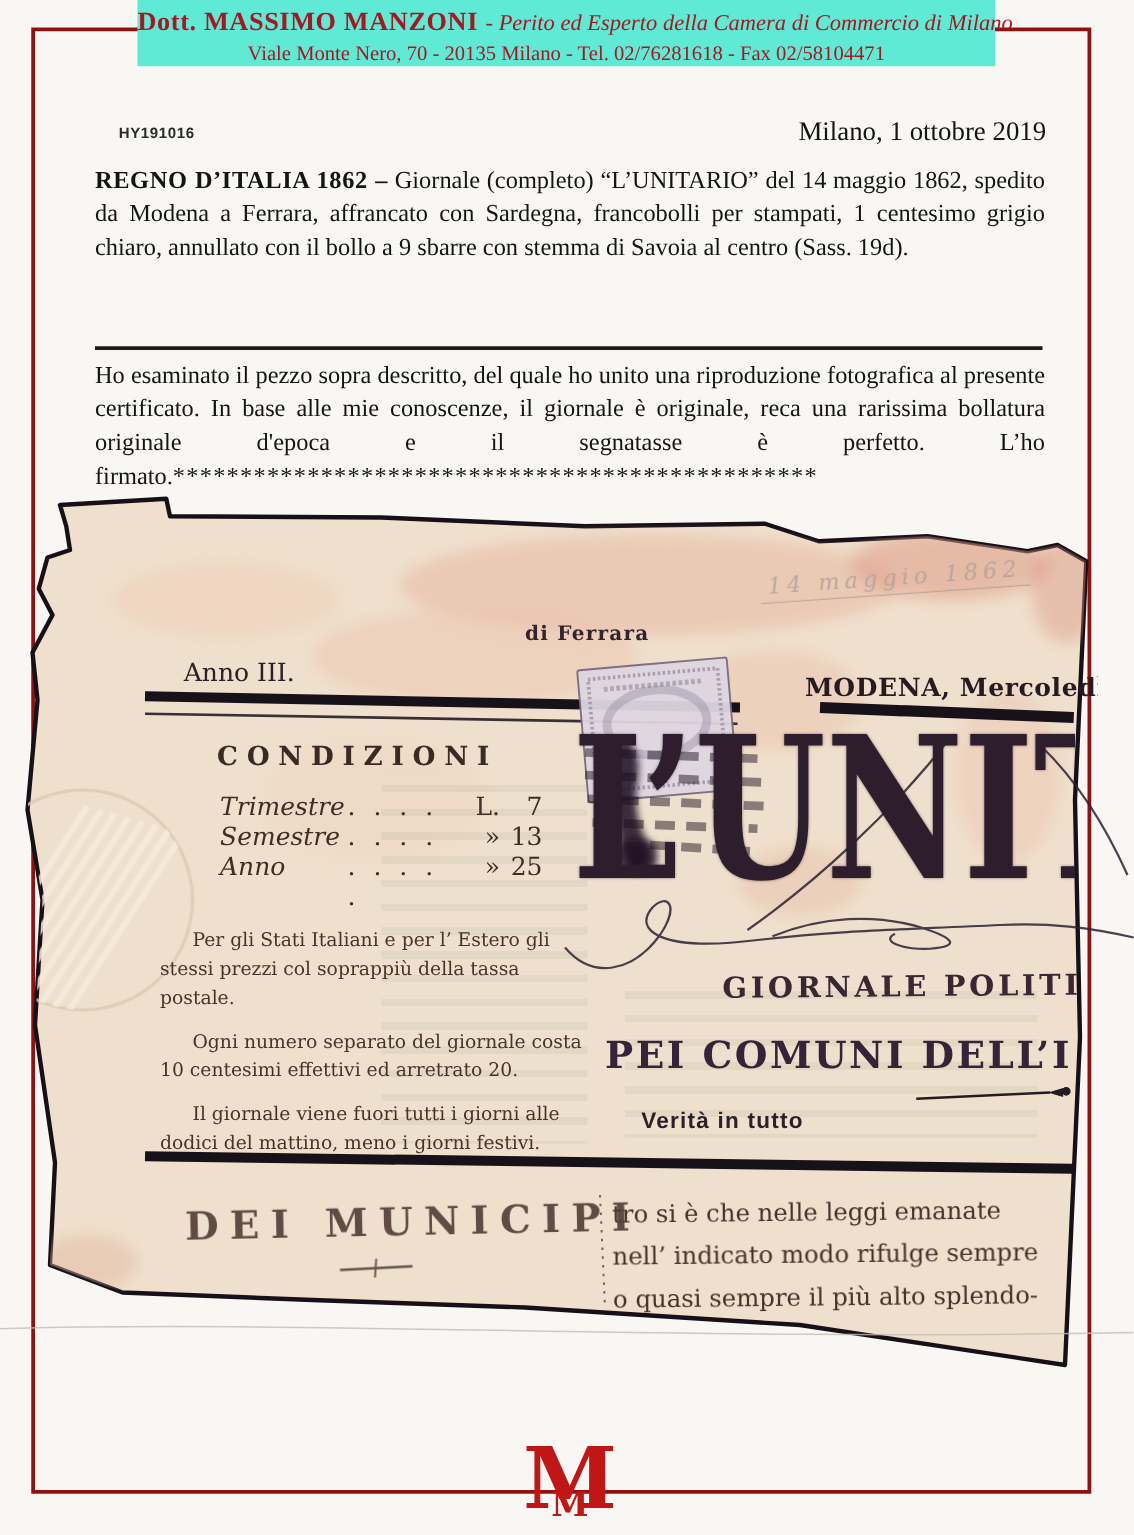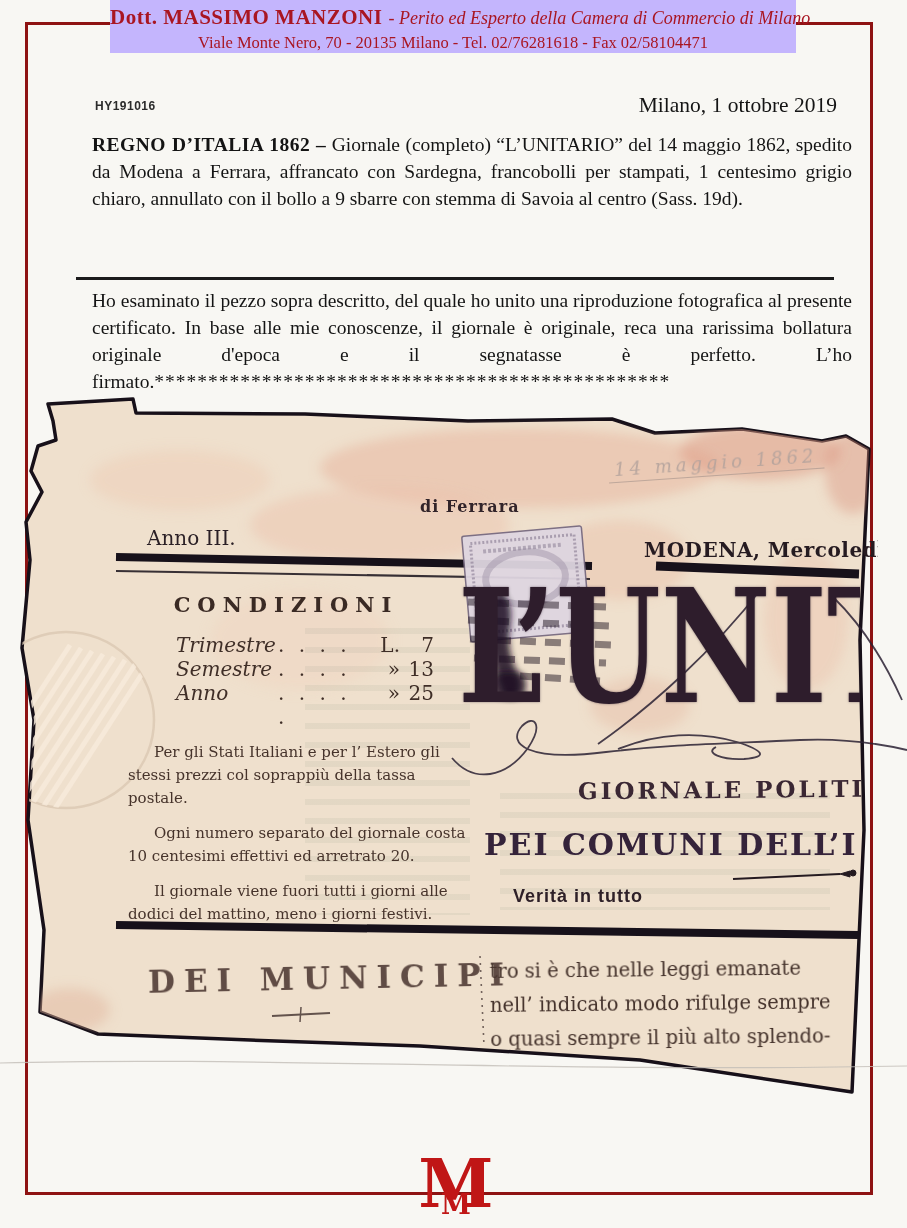--- a/index.html
+++ b/index.html
@@ -12,33 +12,33 @@
 
   
   .frame{
     left:25px;top:22px;width:842px;height:1167px;
     border:3px solid #8e1212;z-index:1;
   }
 
   
   .letterhead{
     left:110px;top:0;width:686px;padding-top:5px;
-    background:#c4b5fd;text-align:center;z-index:2;
+    background:#5eead4;text-align:center;z-index:2;
   }
   .lh-line1{color:#a91622;font-size:21px;white-space:nowrap;}
   .lh-name{font-weight:bold;letter-spacing:.5px;}
   .lh-title{font-style:italic;font-size:18px;margin-left:6px;}
   .lh-addr{color:#a91622;font-size:16.5px;margin-top:3px;white-space:nowrap;}
 
   .refcode{left:95px;top:99px;font-family:"Liberation Sans",sans-serif;
     font-weight:bold;font-size:12px;color:#2b2b2b;letter-spacing:.5px;z-index:3;}
   .dateline{left:555px;top:93px;width:282px;text-align:right;
     font-size:21.5px;color:#141414;z-index:3;}
 
-  .para{left:92px;width:760px;font-size:19.5px;line-height:27px;
+  .para{left:76px;width:760px;font-size:19.5px;line-height:27px;
     color:#141414;text-align:justify;z-index:3;}
   .p1{top:131px;}
   .p1 .lead{font-weight:bold;letter-spacing:.5px;}
   .ruleline{left:76px;top:277px;width:758px;height:2.5px;background:#1b1b1b;z-index:3;}
   .p2{top:287px;}
   .stars{letter-spacing:1px;}
 
   
   .photo-layer{left:0;top:0;width:907px;height:1228px;z-index:2;pointer-events:none;}
 

